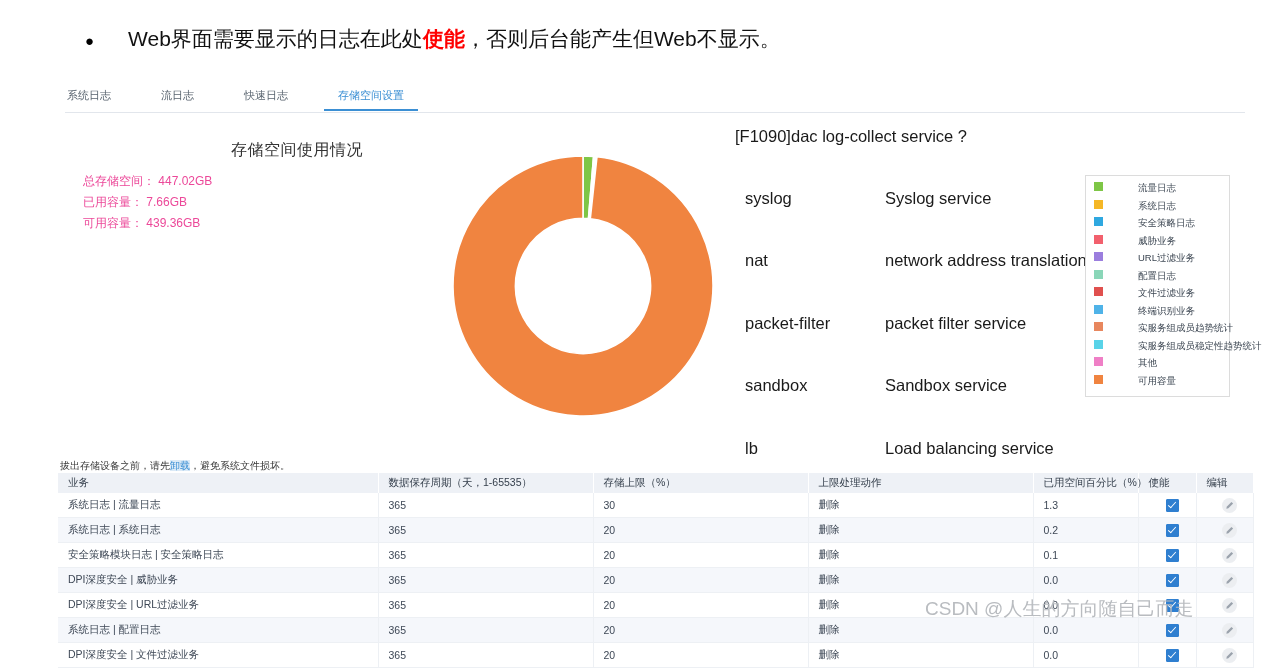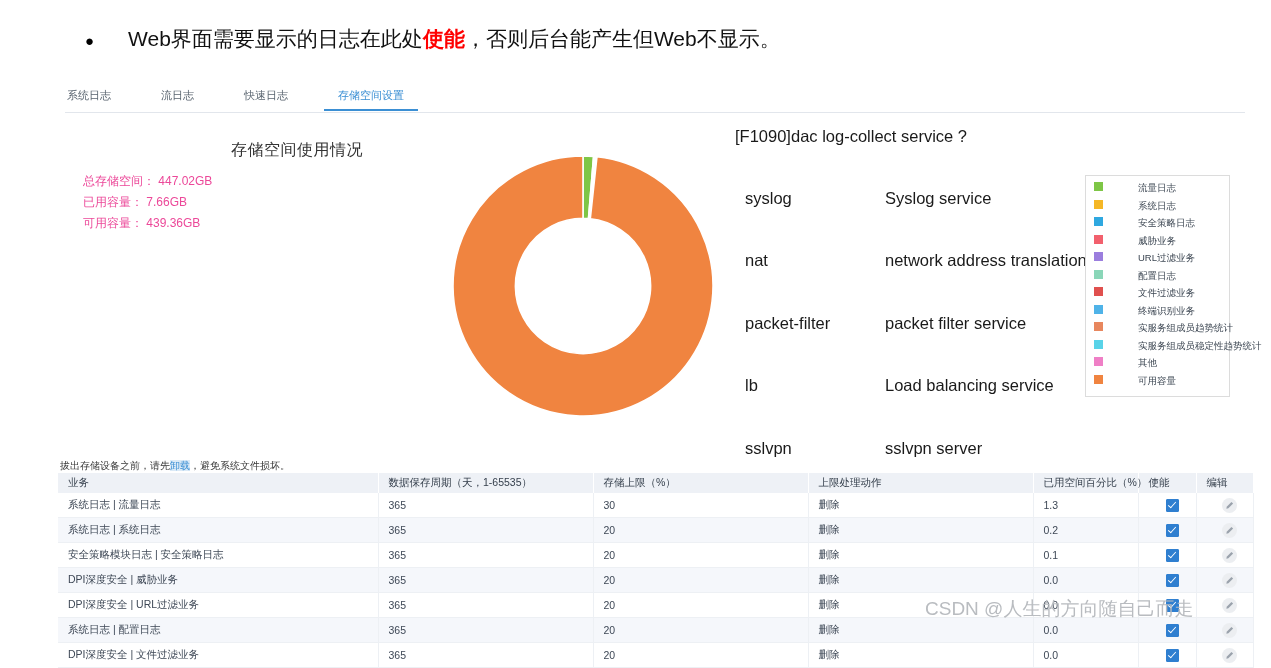--- a/index.html
+++ b/index.html
@@ -297,20 +297,21 @@
           <path d="M 13.969653851346253 -129.24723893094801 A 130 130 0 1 1 -2.3880612583373385e-14 -130 L -1.2417918543354162e-14 -67.60000000000001 A 67.60000000000001 67.60000000000001 0 1 0 7.2642200027000525 -67.20856424409298 Z" fill="#f08440" stroke="#ffffff" stroke-width="1.6"></path>
         </g>
     </svg>
   </div>
 
   <div class="cli">
     <span class="cli-head">[F1090]dac log-collect service ?</span>
     <span class="cli-row"><span class="cmd">syslog</span><span>Syslog service</span></span>
     <span class="cli-row"><span class="cmd">nat</span><span>network address translation</span></span>
     <span class="cli-row"><span class="cmd">packet-filter</span><span>packet filter service</span></span>
+    <span class="cli-row"><span class="cmd">sandbox</span><span>Sandbox service</span></span>
     <span class="cli-row"><span class="cmd">lb</span><span>Load balancing service</span></span>
     <span class="cli-row"><span class="cmd">sslvpn</span><span>sslvpn server</span></span>
     <span class="cli-row"><span class="cmd">attack-defense</span><span>Attack defense service</span></span>
     
   </div>
 
   <div class="legend" id="chart-legend">
       <div class="legend-item">
         <span class="legend-swatch" style="background: rgb(126, 198, 70);"></span>
         <span class="legend-label">流量日志</span>

